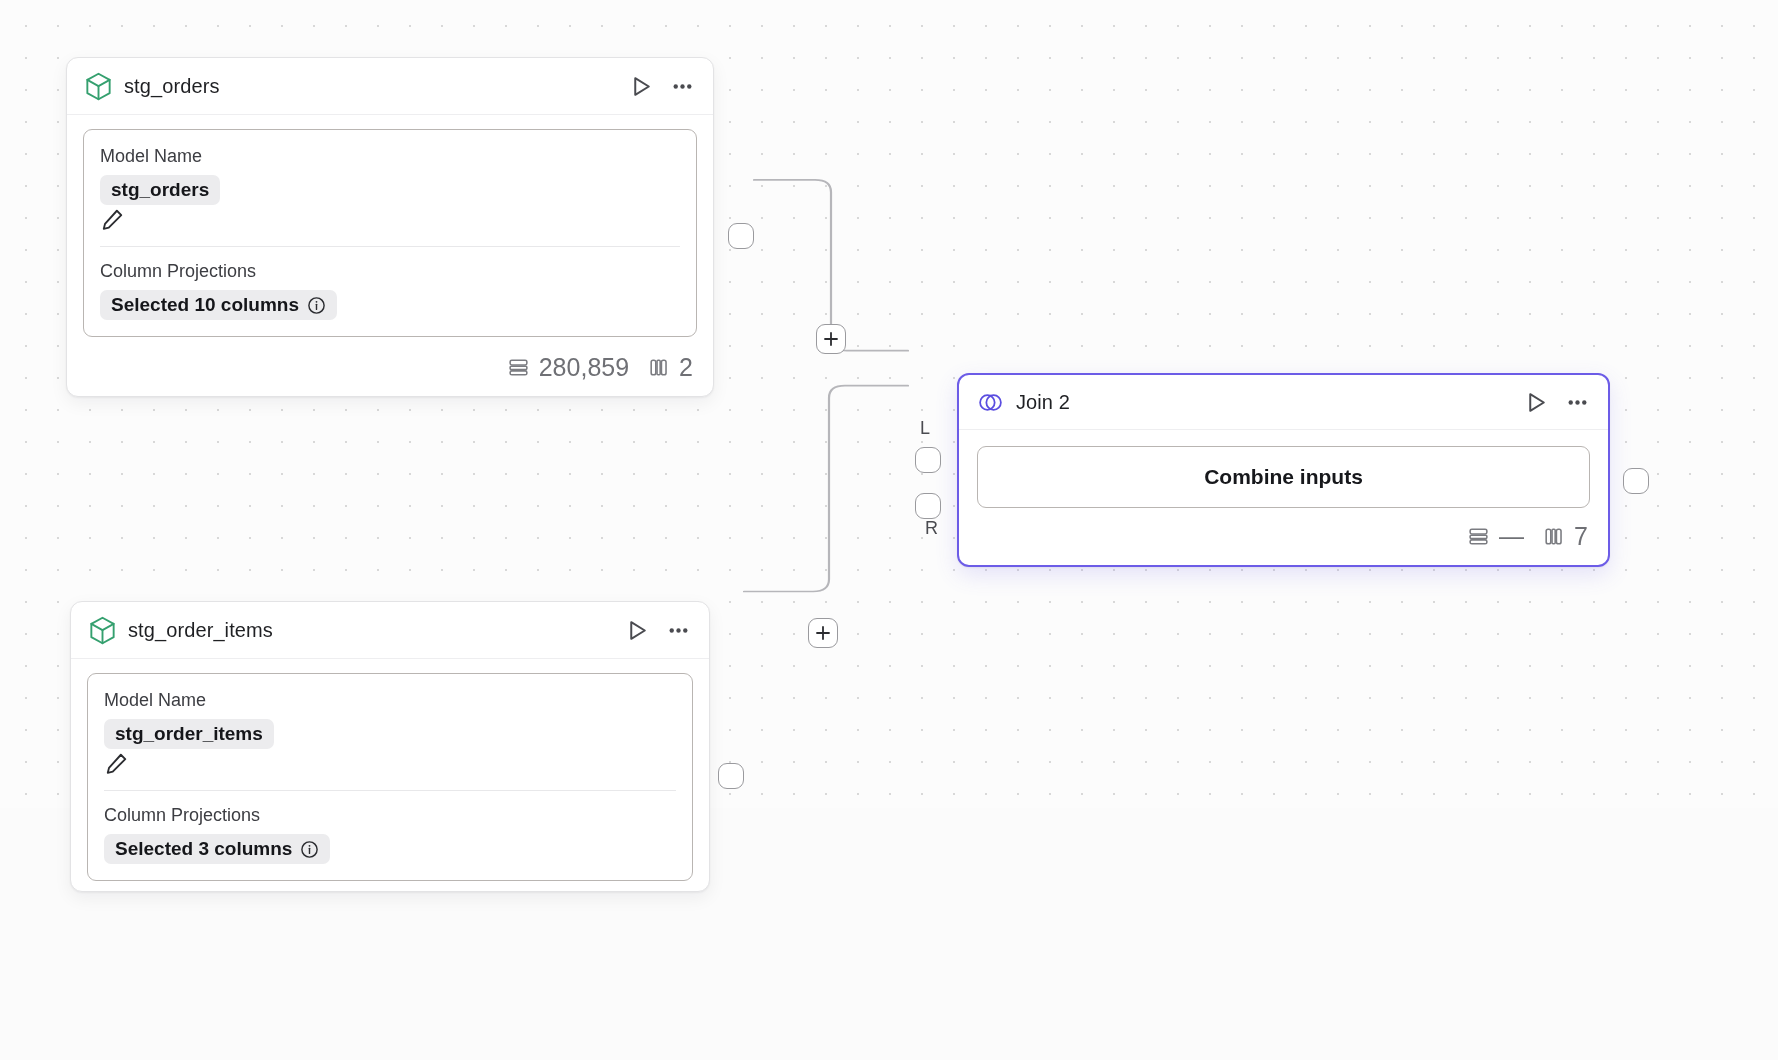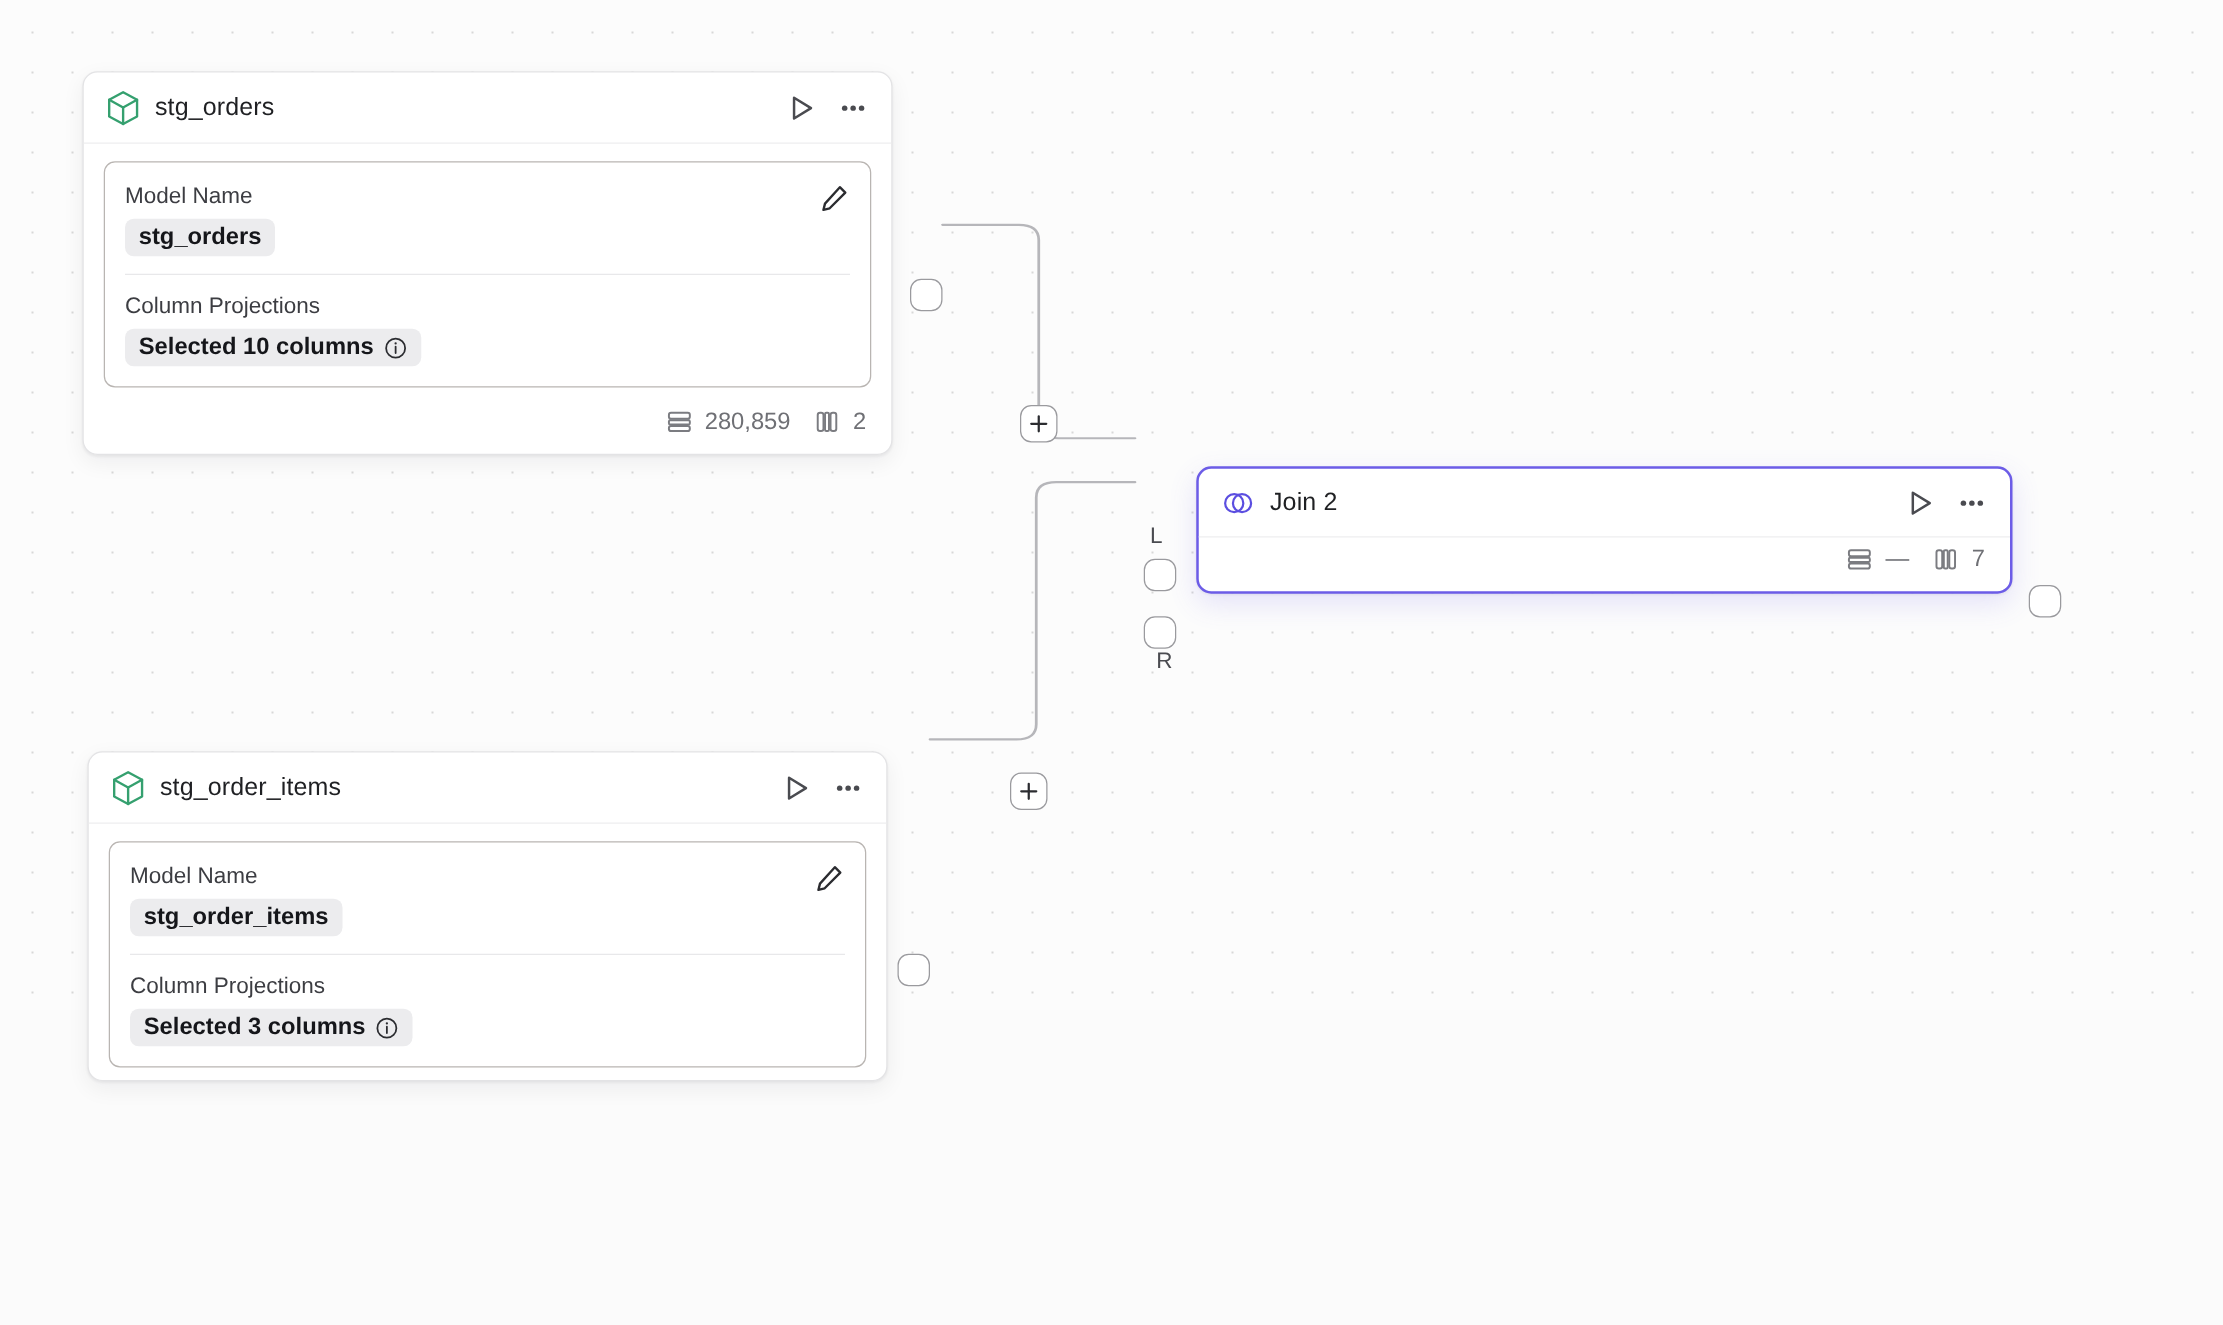--- a/index.html
+++ b/index.html
@@ -53,21 +53,21 @@
   .icon-btn { display: flex; align-items: center; justify-content: center; cursor: pointer; }
 
   .node-body { padding: 14px 16px 10px 16px; }
 
   .inner-panel {
     border: 1px solid #b9b5b2;
     border-radius: 9px;
     padding: 14px 16px 16px 16px;
     background: #fff;
   }
-  .field-row { display: flex; align-items: flex-start; }
+  .field-row { display: flex; align-items: flex-start; flex-direction: column; }
   .field-label {
     font-size: 18px;
     color: #3c3d42;
     line-height: 1.4;
     flex: 1;
   }
   .chip {
     display: inline-flex; align-items: center; gap: 8px;
     background: #ececee;
     border-radius: 7px;
@@ -78,21 +78,21 @@
     color: #15161a;
     white-space: nowrap;
   }
   .divider { height: 1px; background: #e8e8ea; margin: 14px 0 12px 0; }
 
   .node-footer {
     display: flex; align-items: flex-end; justify-content: flex-end;
     gap: 12px;
     padding: 6px 20px 14px 20px;
     color: #6f7075;
-    font-size: 19px;
+    font-size: 25px;
   }
   .stat { display: flex; align-items: center; gap: 9px; }
 
   .combine-btn {
     display: flex; align-items: center; justify-content: center;
     border: 1px solid #b9b5b2;
     border-radius: 9px;
     height: 62px;
     font-size: 21px;
     font-weight: bold;
@@ -294,20 +294,23 @@
         <span class="icon-btn">
           <svg width="25" height="25" viewBox="0 0 24 24" fill="#4a4b50">
             <circle cx="5.5" cy="12" r="2.1"></circle>
               <circle cx="12" cy="12" r="2.1"></circle>
               <circle cx="18.5" cy="12" r="2.1"></circle>
           </svg>
         </span>
       </span>
     </div>
 
+    <div class="node-body" style="padding:16px 18px 8px 18px;">
+      <div class="combine-btn">Combine inputs</div>
+    </div>
 
     <div class="node-footer">
       <span class="stat">
         <span style="display:flex;">
           <svg width="23" height="23" viewBox="0 0 22 22" fill="none" stroke="#7b7c81" stroke-width="1.5" stroke-linejoin="round">
             <rect x="3" y="4" width="16" height="4.6" rx="1.6"></rect>
             <rect x="3" y="9.8" width="16" height="3.2" rx="1"></rect>
             <rect x="3" y="14.2" width="16" height="3.8" rx="1.6"></rect>
           </svg>
         </span>

